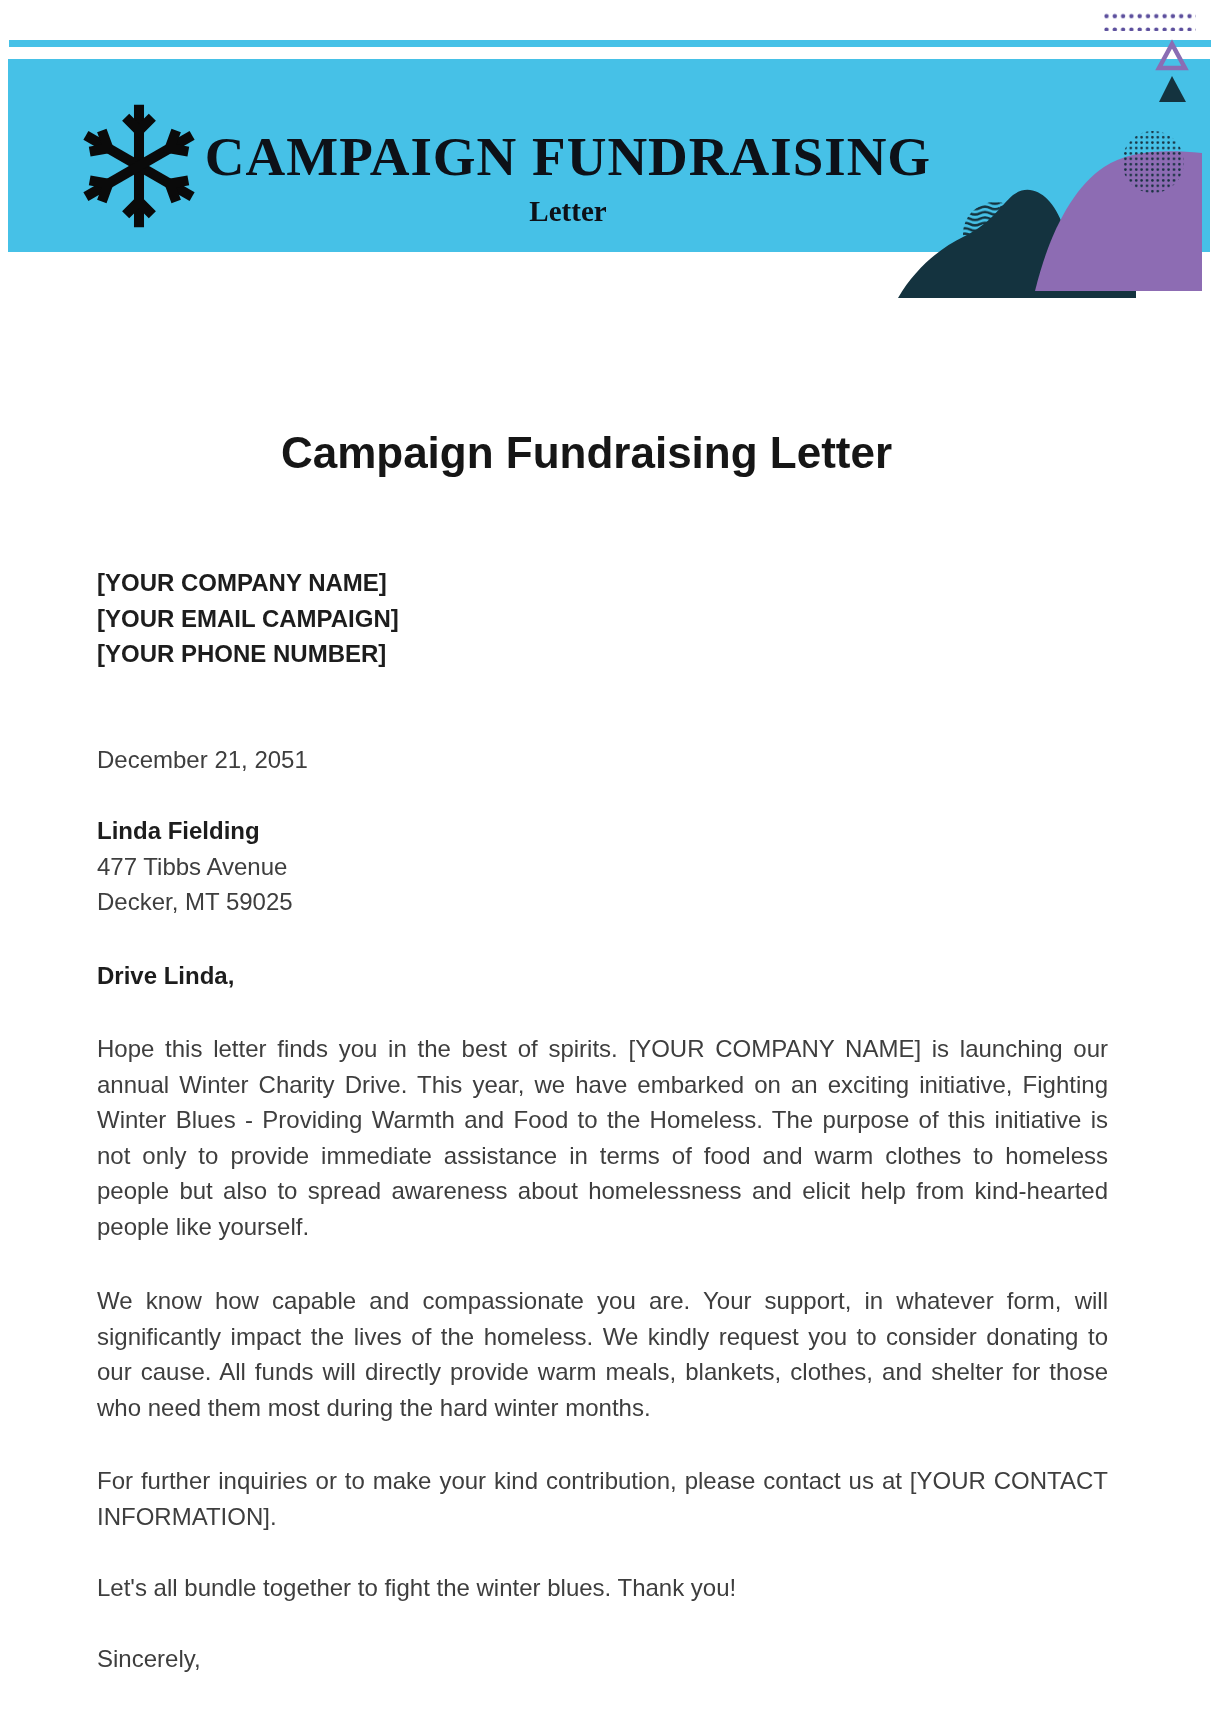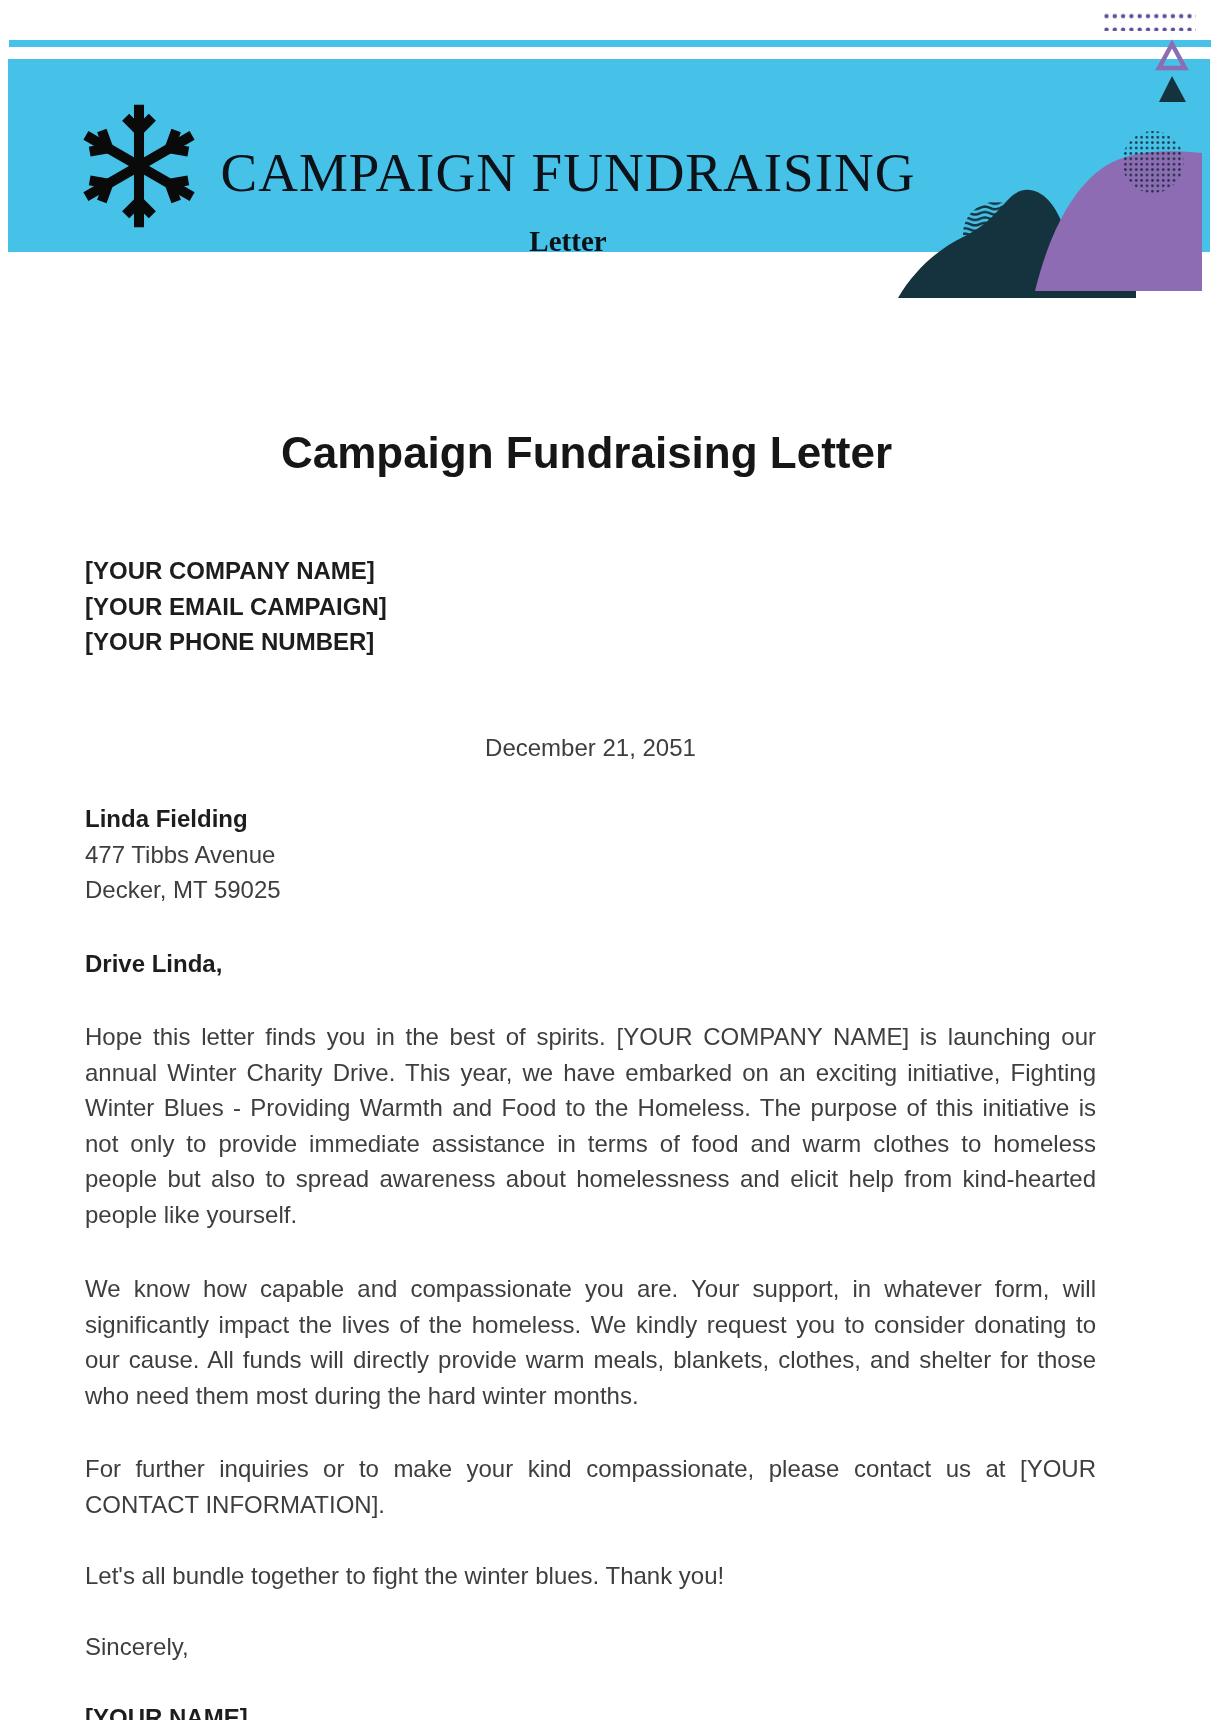--- a/index.html
+++ b/index.html
@@ -31,24 +31,24 @@
   }
   .banner-titles{
     position:absolute;
     left:160px; top:63px;
     width:800px;
     text-align:center;
     color:#0d1118;
     font-family:"Liberation Serif", serif;
   }
   .banner-title{
-    margin:16px;
+    margin:0;
     font-size:55px;
     line-height:70px;
-    font-weight:normal;
+    font-weight:bold;
     letter-spacing:1px;
     white-space:nowrap;
   }
   .banner-subtitle{
     margin:2px 0 0 0;
     font-size:29px;
     line-height:34px;
     font-weight:bold;
   }
   .decor-svg{
@@ -71,31 +71,31 @@
     text-align:center;
     font-size:44px;
     line-height:52px;
     font-weight:bold;
     color:#161616;
   }
   .block{
     position:absolute;
     left:0;
     width:100%;
-    margin:4px;
+    margin:16px;
     font-size:24px;
     line-height:35.5px;
     color:#3e3e3e;
   }
   .bold{
     font-weight:bold;
     color:#1d1d1d;
   }
   .sender{top:549px;}
-  .date-line{top:726px;text-align:center;}
+  .date-line{top:726px;}
   .recipient{top:797px;}
   .salutation{top:942px;}
   .para{text-align:justify;}
   .p1{top:1015px;}
   .p2{top:1267px;}
   .p3{top:1447px;}
   .p4{top:1554px;}
   .closing{top:1625px;}
   .signature{top:1696px;}
 </style>
@@ -176,20 +176,20 @@
     <div class="block recipient">
       <div class="bold">Linda Fielding</div>
       <div>477 Tibbs Avenue</div>
       <div>Decker, MT 59025</div>
     </div>
 
     <div class="block salutation bold">Drive Linda,</div>
 
     <p class="block para p1">Hope this letter finds you in the best of spirits. [YOUR COMPANY NAME] is launching our annual Winter Charity Drive. This year, we have embarked on an exciting initiative, Fighting Winter Blues - Providing Warmth and Food to the Homeless. The purpose of this initiative is not only to provide immediate assistance in terms of food and warm clothes to homeless people but also to spread awareness about homelessness and elicit help from kind-hearted people like yourself.</p>
     <p class="block para p2">We know how capable and compassionate you are. Your support, in whatever form, will significantly impact the lives of the homeless. We kindly request you to consider donating to our cause. All funds will directly provide warm meals, blankets, clothes, and shelter for those who need them most during the hard winter months.</p>
-    <p class="block para p3">For further inquiries or to make your kind compassionate, please contact us at [YOUR CONTACT INFORMATION].</p>
+    <p class="block para p3">For further inquiries or to make your kind contribution, please contact us at [YOUR CONTACT INFORMATION].</p>
     <p class="block p4">Let's all bundle together to fight the winter blues. Thank you!</p>
 
     <div class="block closing">Sincerely,</div>
     <div class="block signature bold">[YOUR NAME]</div>
 
   </div>
 </div>
 
 </body></html>

